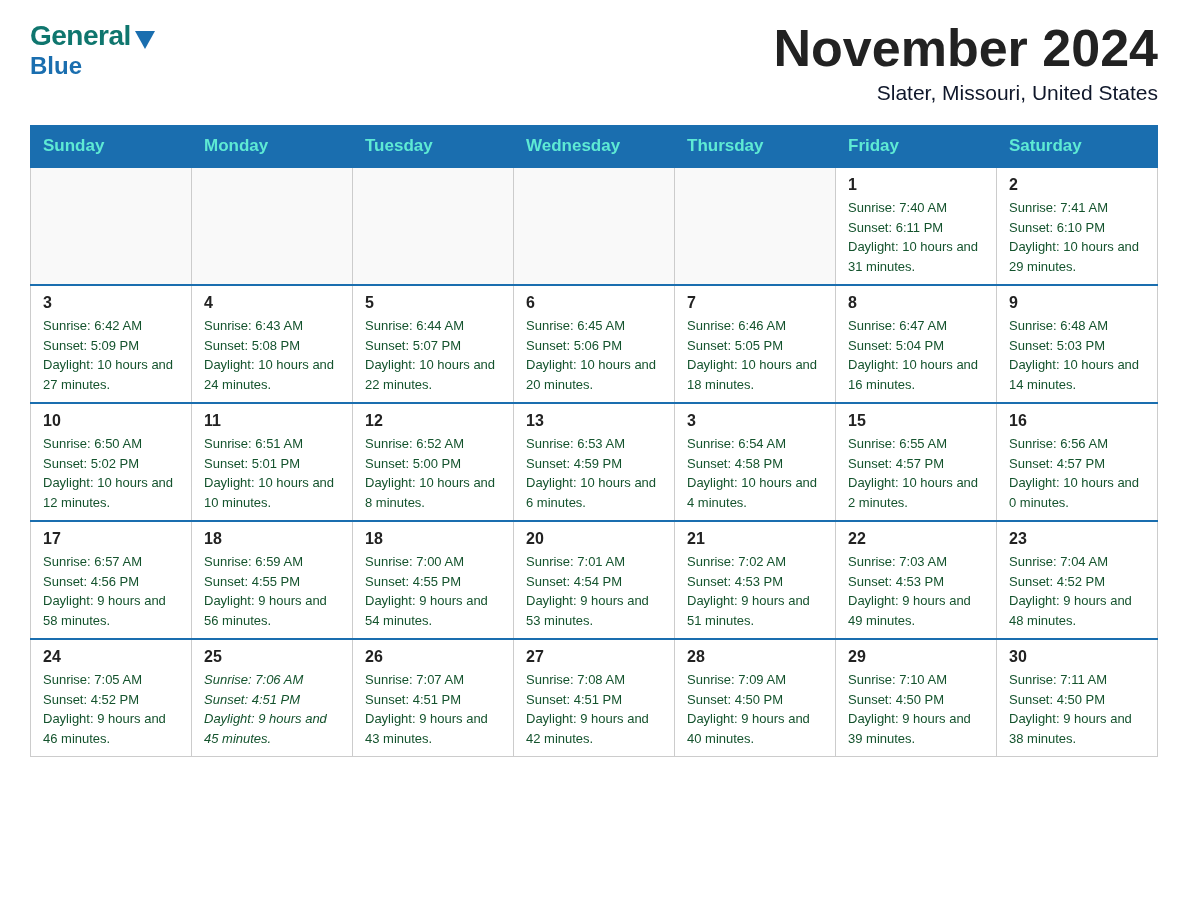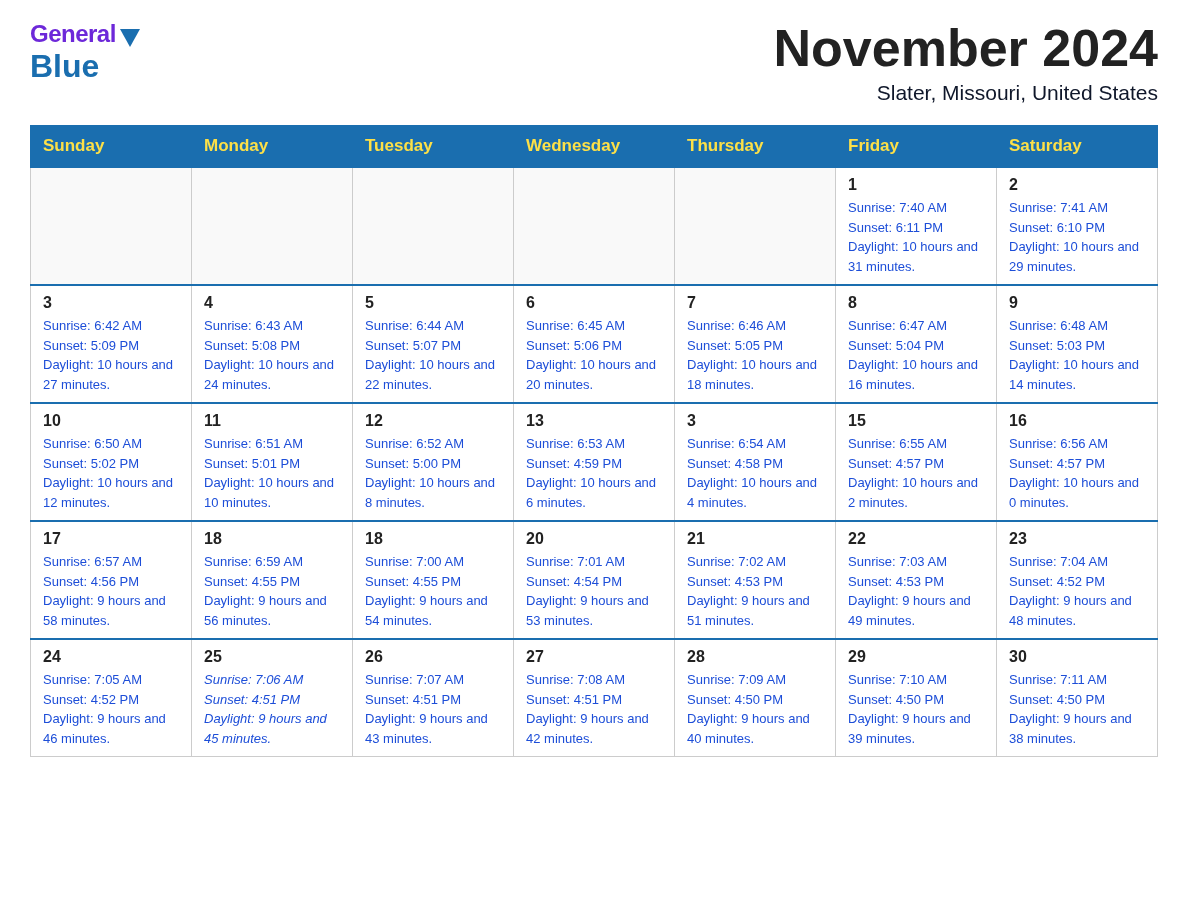--- a/index.html
+++ b/index.html
@@ -19,36 +19,36 @@
     .logo {
       display: flex;
       flex-direction: column;
       align-items: flex-start;
     }
     .logo-top {
       display: flex;
       align-items: center;
     }
     .logo-general {
-      font-size: 24px;
-      font-weight: bold;
-      color: #6d28d9;
+      font-size: 28px;
+      font-weight: bold;
+      color: #0f766e;
       letter-spacing: -0.5px;
     }
     .logo-triangle {
       width: 0;
       height: 0;
       border-left: 10px solid transparent;
       border-right: 10px solid transparent;
       border-top: 18px solid #1a6eaf;
       margin-left: 4px;
       margin-top: 8px;
     }
     .logo-blue-sub {
-      font-size: 32px;
+      font-size: 24px;
       font-weight: bold;
       color: #1a6eaf;
     }
     .title-area {
       text-align: right;
     }
     .month-title {
       font-size: 52px;
       font-weight: bold;
       color: #222;
@@ -58,21 +58,21 @@
       font-size: 21px;
       color: #0f172a;
       margin-top: 4px;
     }
     .calendar {
       width: 100%;
       border-collapse: collapse;
     }
     .calendar thead tr th {
       background-color: #1a6eaf;
-      color: #fde047;
+      color: #5eead4;
       font-size: 17px;
       font-weight: bold;
       padding: 10px 12px;
       text-align: left;
       border: 1px solid #1a6eaf;
     }
     .calendar tbody tr td {
       vertical-align: top;
       padding: 8px 12px;
       border: 1px solid #ccc;
@@ -84,21 +84,21 @@
     }
     .day-number {
       font-size: 16px;
       font-weight: bold;
       margin-bottom: 4px;
       display: block;
     }
     .day-info {
       font-size: 13px;
       line-height: 1.5;
-      color: #1d4ed8;
+      color: #14532d;
     }
     .empty-cell {
       background: #f9f9f9;
     }
   </style>
 </head>
 <body>
 
 <div class="header">
   <div class="logo">

